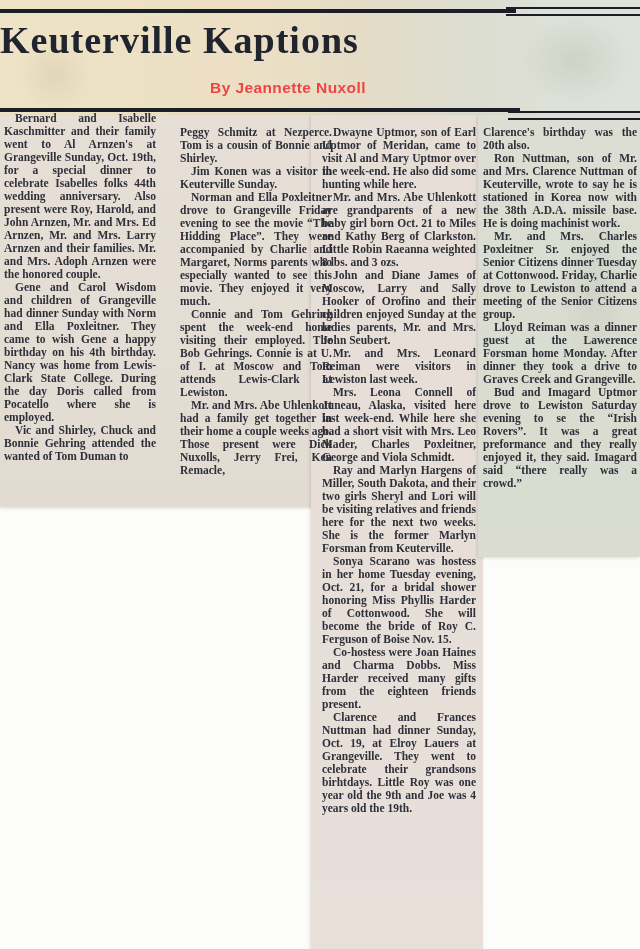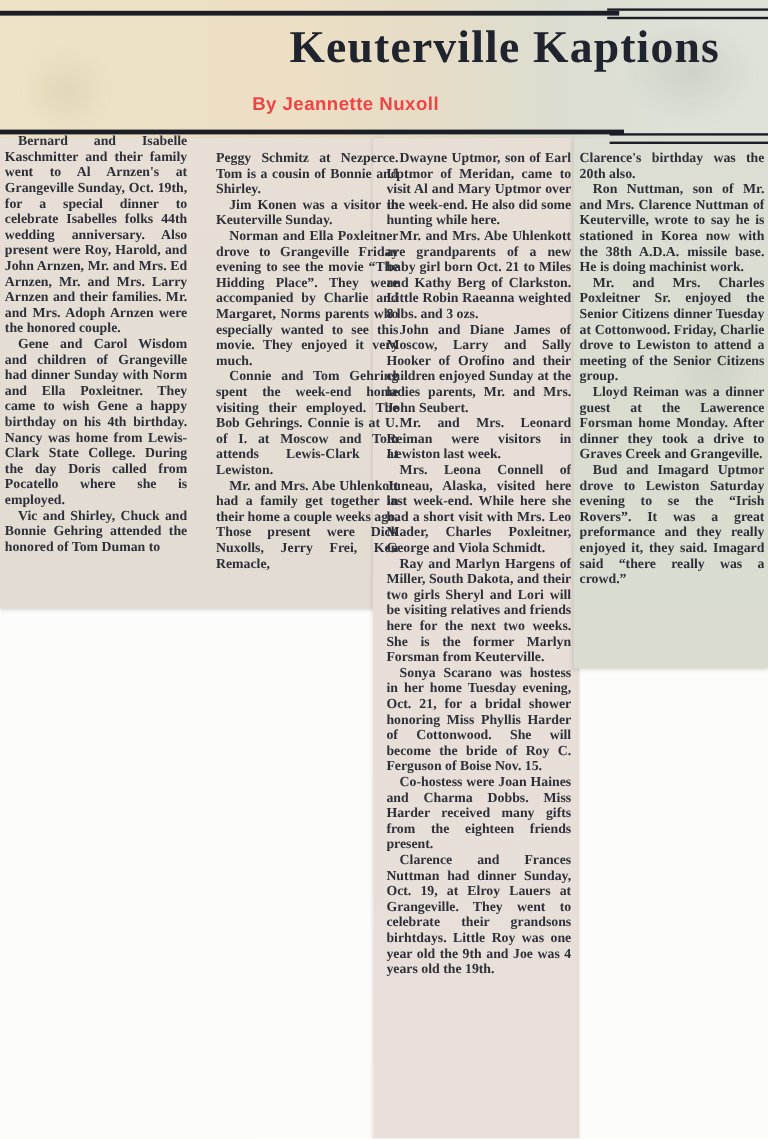--- a/index.html
+++ b/index.html
@@ -43,28 +43,27 @@
   .rule-top-left   { left: 0;   top: 9px;   width: 516px; height: 4px; }
   .rule-top-r1     { left: 506px; top: 7px;  width: 134px; height: 2px; }
   .rule-top-r2     { left: 506px; top: 14px; width: 134px; height: 2px; }
   .rule-mid-left   { left: 0;   top: 108px; width: 520px; height: 4px; }
   .rule-mid-r1     { left: 508px; top: 111px; width: 132px; height: 2px; }
   .rule-mid-r2     { left: 508px; top: 118px; width: 132px; height: 2px; }
   .masthead {
     position: absolute;
     left: 0; top: 21px; width: 576px;
     margin: 0;
-    text-align: right;
+    text-align: left;
     font-family: "Liberation Serif", serif;
     font-weight: bold;
     font-size: 38px;
     line-height: 1.05;
     letter-spacing: 1px;
     color: #20242e;
-    padding-left: 24px;
   }
   .byline {
     position: absolute;
     left: 0; top: 79px; width: 576px;
     text-align: center;
     font-family: "Liberation Sans", sans-serif;
     font-weight: bold;
     font-size: 15.5px;
     letter-spacing: 0.4px;
     color: #ef4444;
@@ -105,21 +104,21 @@
   <div class="rule rule-mid-left"></div>
   <div class="rule rule-mid-r1"></div>
   <div class="rule rule-mid-r2"></div>
 
   <h1 class="masthead">Keuterville Kaptions</h1>
   <div class="byline">By Jeannette Nuxoll</div>
 
   <div class="col col-1">
       <p>Bernard and Isabelle Kaschmitter and their family went to Al Arnzen's at Grangeville Sunday, Oct. 19th, for a special dinner to celebrate Isabelles folks 44th wedding anniversary.  Also present were Roy, Harold, and John Arnzen, Mr. and Mrs. Ed Arnzen, Mr. and Mrs. Larry Arnzen and their families.  Mr. and Mrs. Adoph Arnzen were the honored couple.</p>
       <p>Gene and Carol Wisdom and children of Grangeville had dinner Sunday with Norm and Ella Poxleitner. They came to wish Gene a happy birthday on his 4th birthday.  Nancy was home from Lewis-Clark State College.  During the day Doris called from Pocatello where she is employed.</p>
-      <p>Vic and Shirley, Chuck and Bonnie Gehring attended the honored of Tom Duman to</p>
+      <p>Vic and Shirley, Chuck and Bonnie Gehring attended the wanted of Tom Duman to</p>
     </div>
   <div class="col col-2">
       <p class="noindent">Peggy Schmitz at Nezperce. Tom is a cousin of Bonnie and Shirley.</p>
       <p>Jim Konen was a visitor in Keuterville Sunday.</p>
       <p>Norman and Ella Poxleitner drove to Grangeville Friday evening to see the movie “The Hidding Place”.  They were accompanied by Charlie and Margaret, Norms parents who especially wanted to see this movie.  They enjoyed it very much.</p>
       <p>Connie and Tom Gehring spent the week-end home visiting their employed.  The Bob Gehrings.  Connie is at U. of I. at Moscow and Tom attends Lewis-Clark at Lewiston.</p>
       <p>Mr. and Mrs. Abe Uhlenkott had a family get together in their home a couple weeks ago.  Those present were Dick Nuxolls, Jerry Frei, Ken Remacle,</p>
     </div>
   <div class="col col-3">
       <p>Dwayne Uptmor, son of Earl Uptmor of Meridan, came to visit Al and Mary Uptmor over the week-end. He also did some hunting while here.</p>

